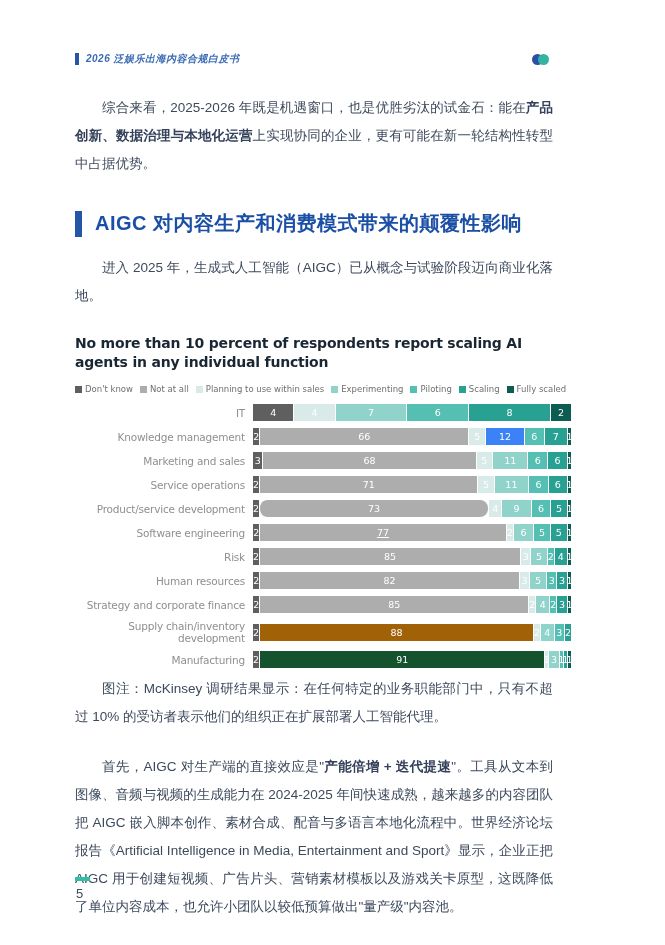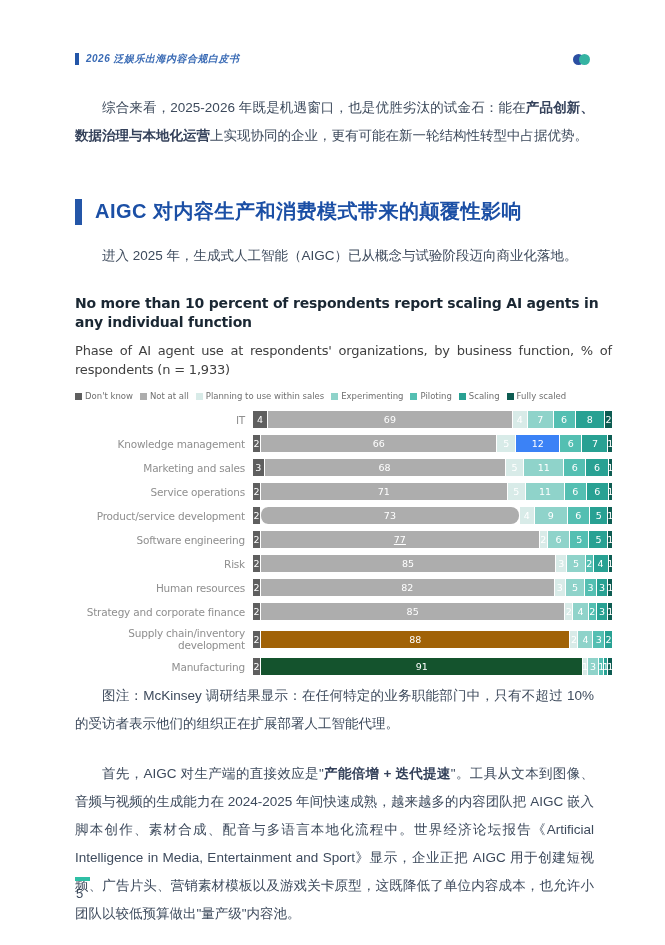--- a/index.html
+++ b/index.html
@@ -6,42 +6,42 @@
   html,body { background:#e9e9e9; }
   .page {
     position:relative;
     width:665px; height:945px;
     margin:0 auto;
     background:#ffffff;
     font-family:"Liberation Sans", sans-serif;
     color:#3d4a5c;
     overflow:hidden;
   }
-  .content { padding:52px 71px 0 75px; }
+  .content { padding:52px 112px 0 75px; }
 
   
   .header { display:flex; justify-content:space-between; align-items:center; }
   .header-left { display:flex; align-items:center; }
   .header-bar { width:4px; height:12px; background:#2456a8; margin-right:7px; }
   .header-title { font-size:10px; font-style:italic; font-weight:700; color:#3a6bb5; letter-spacing:0.5px; }
   .logo { position:relative; width:24px; height:13px; }
   .logo-circle { position:absolute; top:1px; width:11px; height:11px; border-radius:50%; }
   .logo-circle.blue { left:3px; background:#2b4fa2; }
   .logo-circle.teal { left:9px; background:#35b3a2; }
 
   
   .body-par {
     font-size:13.5px; line-height:28px; text-align:justify;
     text-indent:2em; color:#3d4a5c;
   }
   .body-par b { font-weight:700; color:#34415a; }
   .intro-par { margin-top:28px; }
 
   
-  .section-heading { display:flex; align-items:center; margin-top:48px; }
+  .section-heading { display:flex; align-items:center; margin-top:32px; }
   .heading-bar { width:7px; height:26px; background:#2456a8; margin-right:13px; flex:none; }
   .section-title { font-size:20px; font-weight:700; color:#1b4fa5; letter-spacing:0.5px; }
   .lead-par { margin-top:17px; }
 
   
   .chart { margin-top:24px; margin-right:-18px; font-family:"DejaVu Sans", sans-serif; }
   .chart-title { font-size:14px; font-weight:700; color:#1a2733; line-height:19px; letter-spacing:-0.2px; }
   .chart-subtitle { font-size:13px; color:#404040; line-height:19px; margin-top:9px; text-align:justify; letter-spacing:-0.2px; }
   .chart-legend { display:flex; align-items:center; margin-top:12px; white-space:nowrap; }
   .legend-item { display:inline-flex; align-items:center; margin-right:7px; font-size:8.5px; color:#6f6f6f; }
@@ -85,21 +85,20 @@
 
     <div class="section-heading">
       <span class="heading-bar"></span>
       <h2 class="section-title">AIGC 对内容生产和消费模式带来的颠覆性影响</h2>
     </div>
 
     <p class="body-par lead-par">进入 2025 年，生成式人工智能（AIGC）已从概念与试验阶段迈向商业化落地。</p>
 
     <div class="chart">
       <div class="chart-title">No more than 10 percent of respondents report scaling AI agents in any individual function</div>
-      <div class="chart-subtitle">Phase of AI agent use at respondents' organizations, by business function, % of respondents (n = 1,933)</div>
       <div class="chart-legend">
           <span class="legend-item">
             <span class="swatch" style="background: rgb(95, 95, 95);"></span>
             <span>Don't know</span>
           </span>
           <span class="legend-item">
             <span class="swatch" style="background: rgb(173, 173, 173);"></span>
             <span>Not at all</span>
           </span>
           <span class="legend-item">
@@ -121,21 +120,20 @@
           <span class="legend-item">
             <span class="swatch" style="background: rgb(13, 92, 82);"></span>
             <span>Fully scaled</span>
           </span>
         </div>
       <div class="chart-rows">
           <div class="chart-row">
             <div class="row-label">IT</div>
             <div class="row-bar">
               <div class="seg" style="flex-grow: 4; background: rgb(95, 95, 95);">4</div>
-              <div class="seg" style="flex-grow: 69; background: rgb(173, 173, 173);">69</div>
               <div class="seg" style="flex-grow: 4; background: rgb(216, 235, 232);">4</div>
               <div class="seg" style="flex-grow: 7; background: rgb(143, 211, 202);">7</div>
               <div class="seg" style="flex-grow: 6; background: rgb(84, 191, 178);">6</div>
               <div class="seg" style="flex-grow: 8; background: rgb(40, 161, 147);">8</div>
               <div class="seg" style="flex-grow: 2; background: rgb(13, 92, 82);">2</div>
             </div>
           </div>
           <div class="chart-row">
             <div class="row-label">Knowledge management</div>
             <div class="row-bar">

